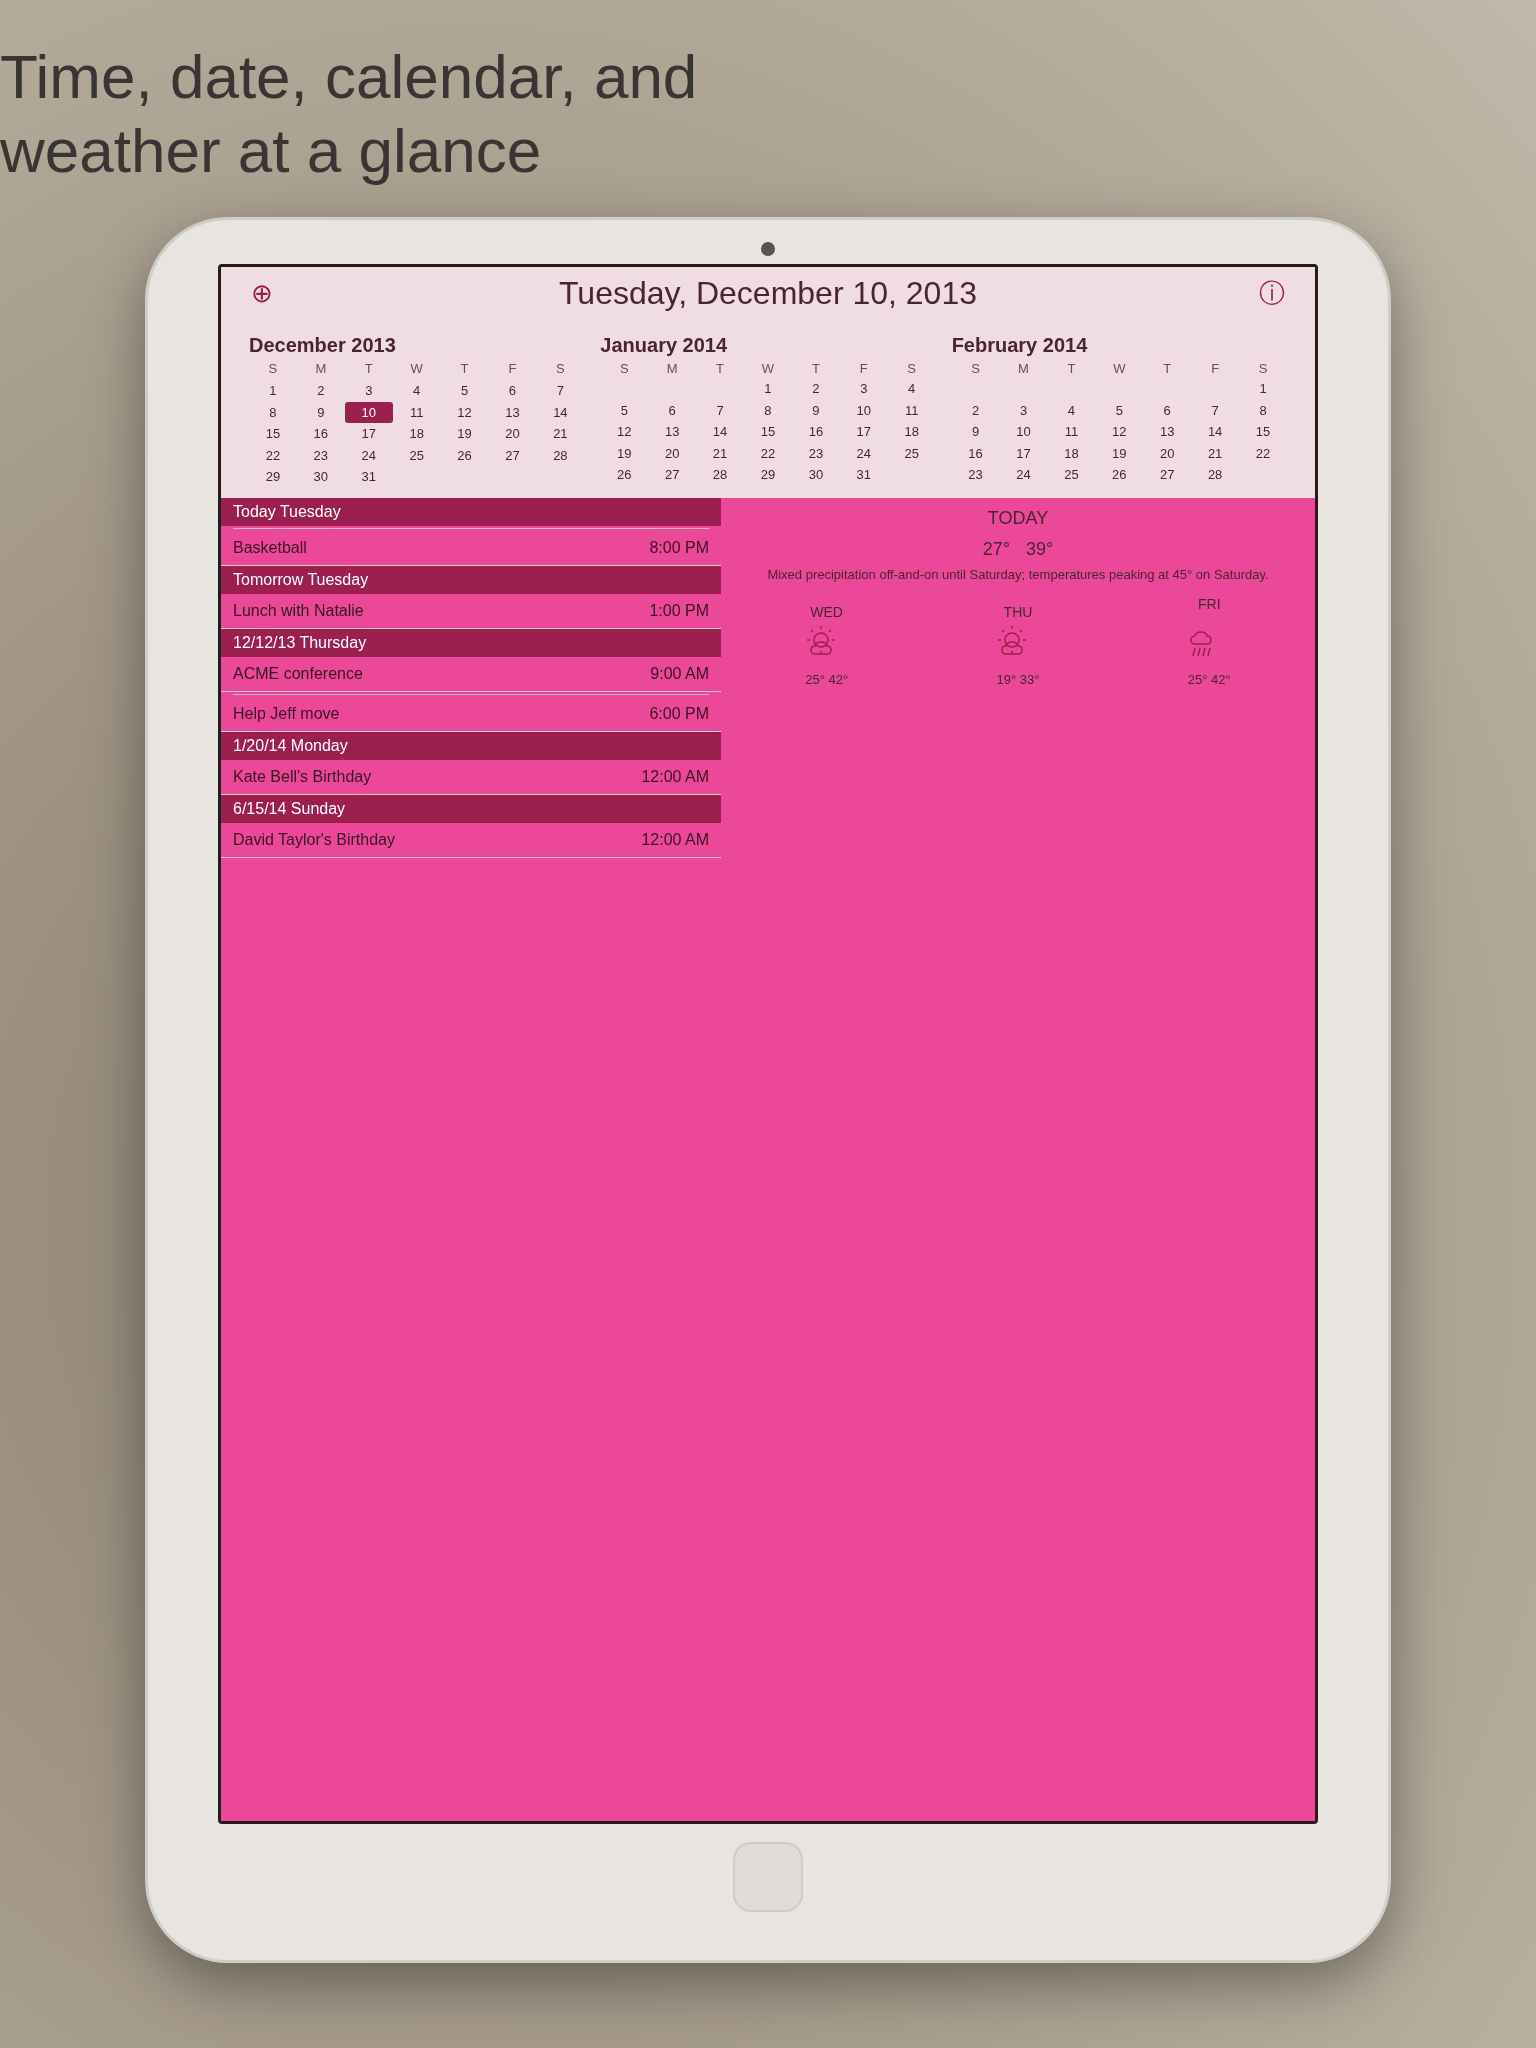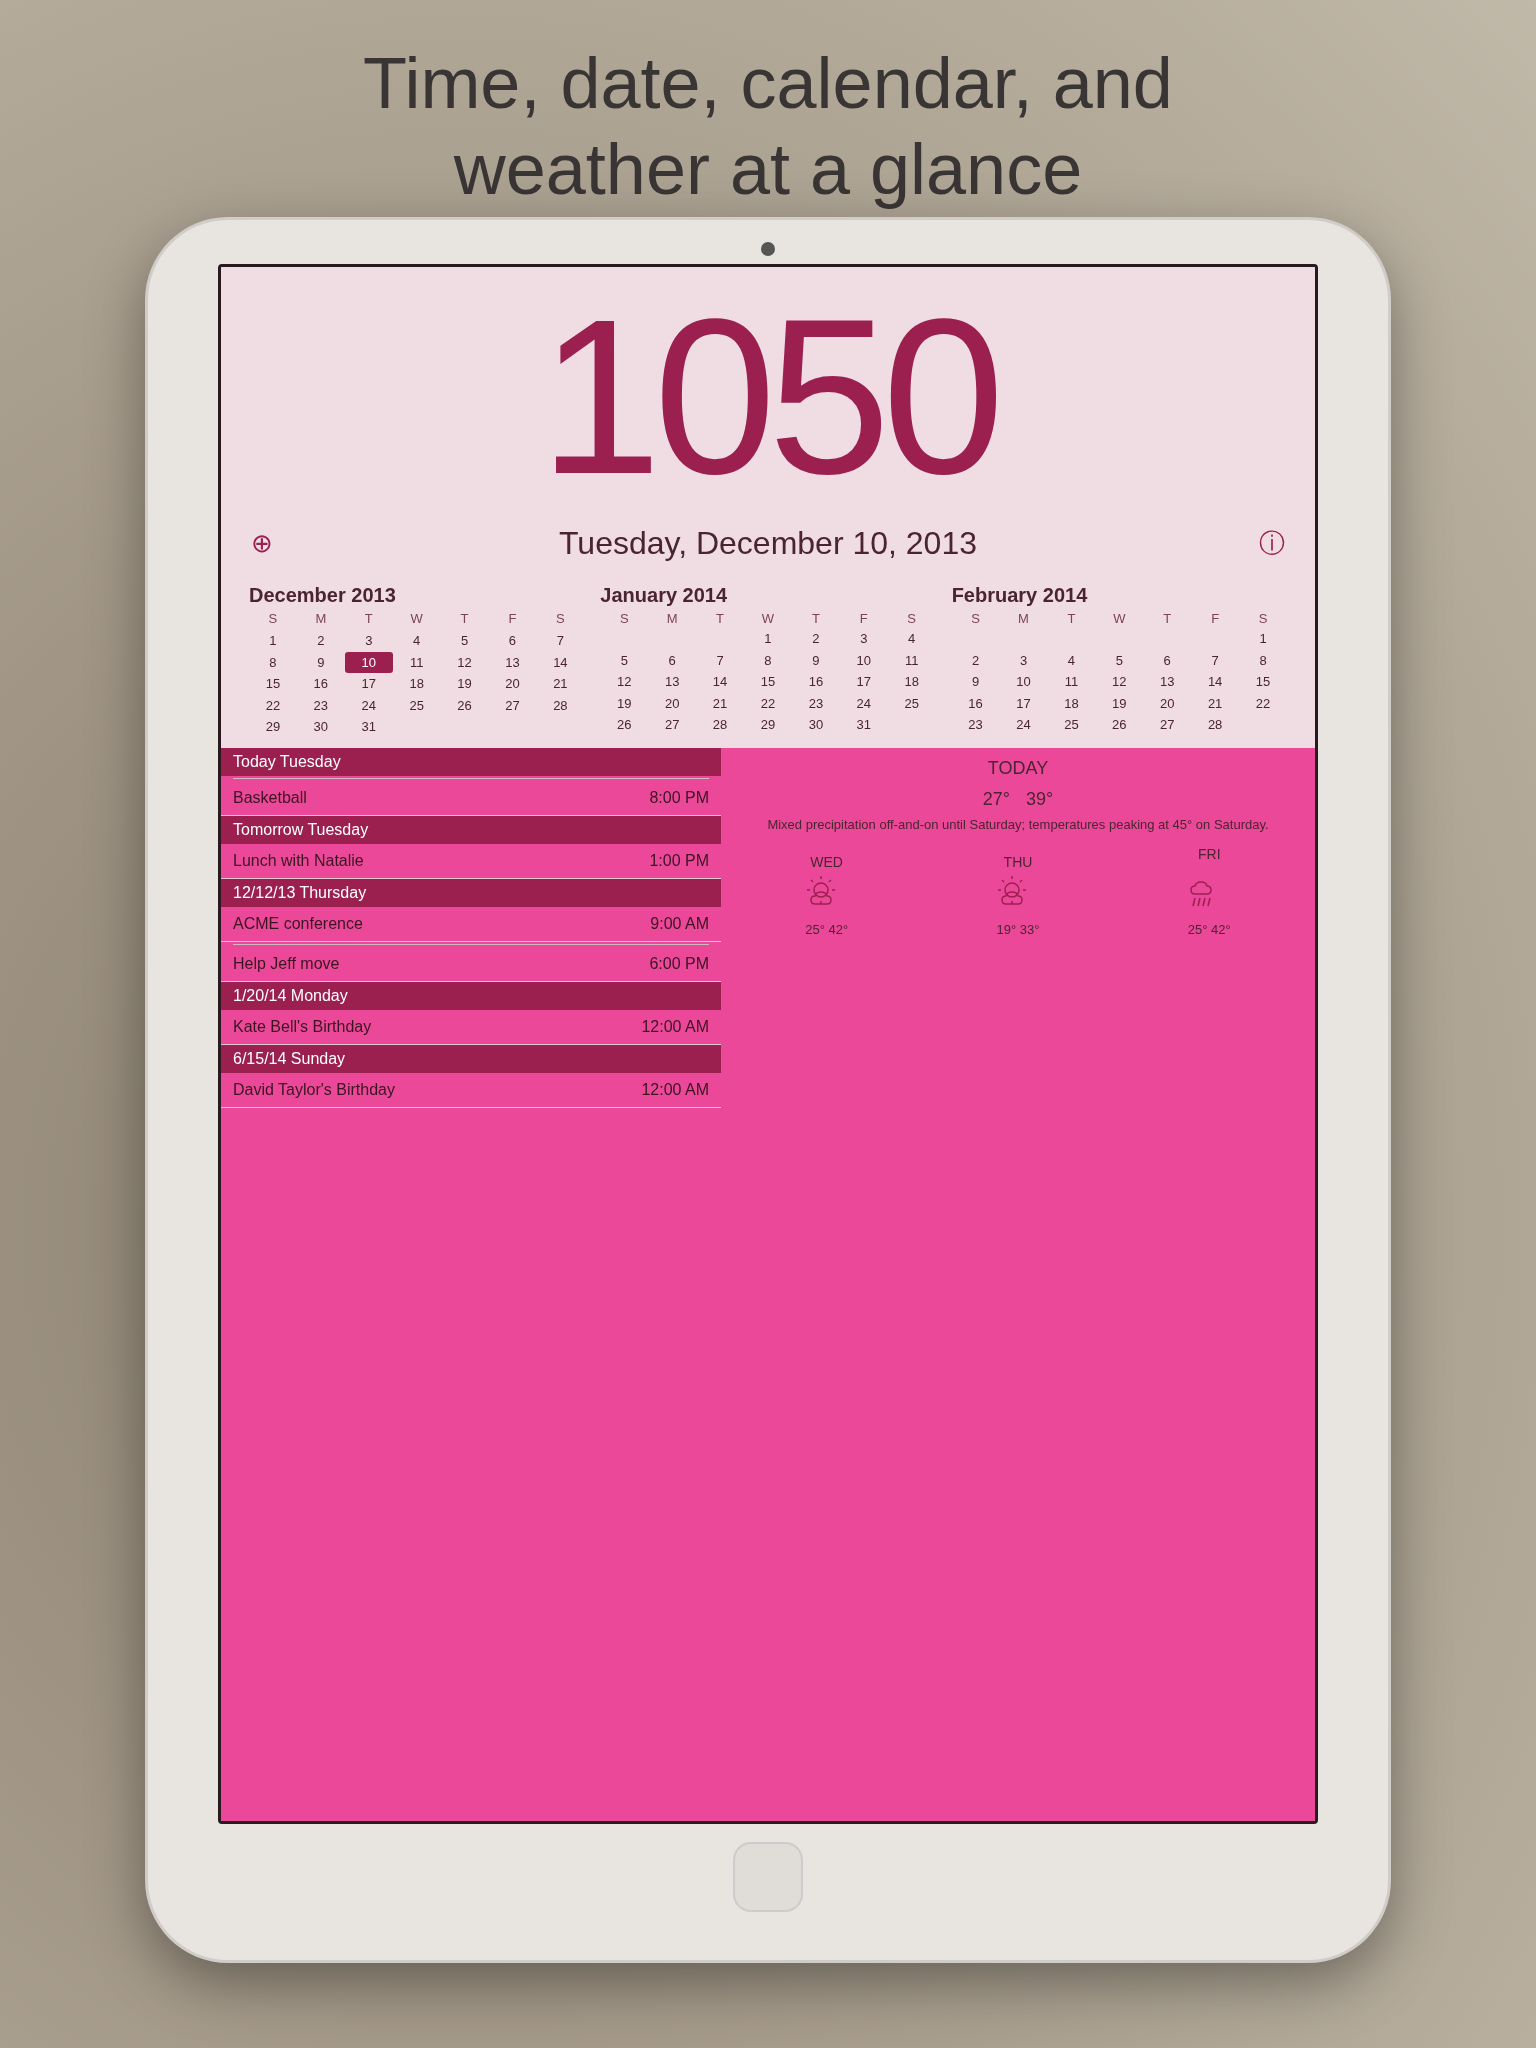--- a/index.html
+++ b/index.html
@@ -15,23 +15,22 @@
     .bg-blur {
       position: absolute;
       inset: 0;
       background: radial-gradient(ellipse at 30% 60%, #8a8070 0%, #a09585 40%, #c0b8a8 100%);
     }
 
     .headline {
       position: absolute;
       top: 40px;
       left: 0; right: 0;
-      text-align: center;
       color: #3a3535;
-      font-size: 72px;
+      font-size: 62px;
       font-weight: 300;
       line-height: 1.2;
       z-index: 10;
     }
 
     
     .ipad-frame {
       position: absolute;
       top: 220px;
       left: 148px;
@@ -304,23 +303,20 @@
 <div class="headline">
   <span>Time, date, calendar, and</span><br>
   <span>weather at a glance</span>
 </div>
 
 <div class="ipad-frame">
   <div class="ipad-camera"></div>
 
   <div class="ipad-screen">
 
-    <div class="time-section">
-      <div class="time-display">1050</div>
-    </div>
 
     <div class="date-bar">
       <span class="date-icon-left">⊕</span>
       <span class="date-text">Tuesday, December 10, 2013</span>
       <span class="date-icon-right">ⓘ</span>
     </div>
 
     <div class="calendars-section" id="calendars-container">
     <div class="calendar-month">
           <div class="cal-title">December 2013</div>

